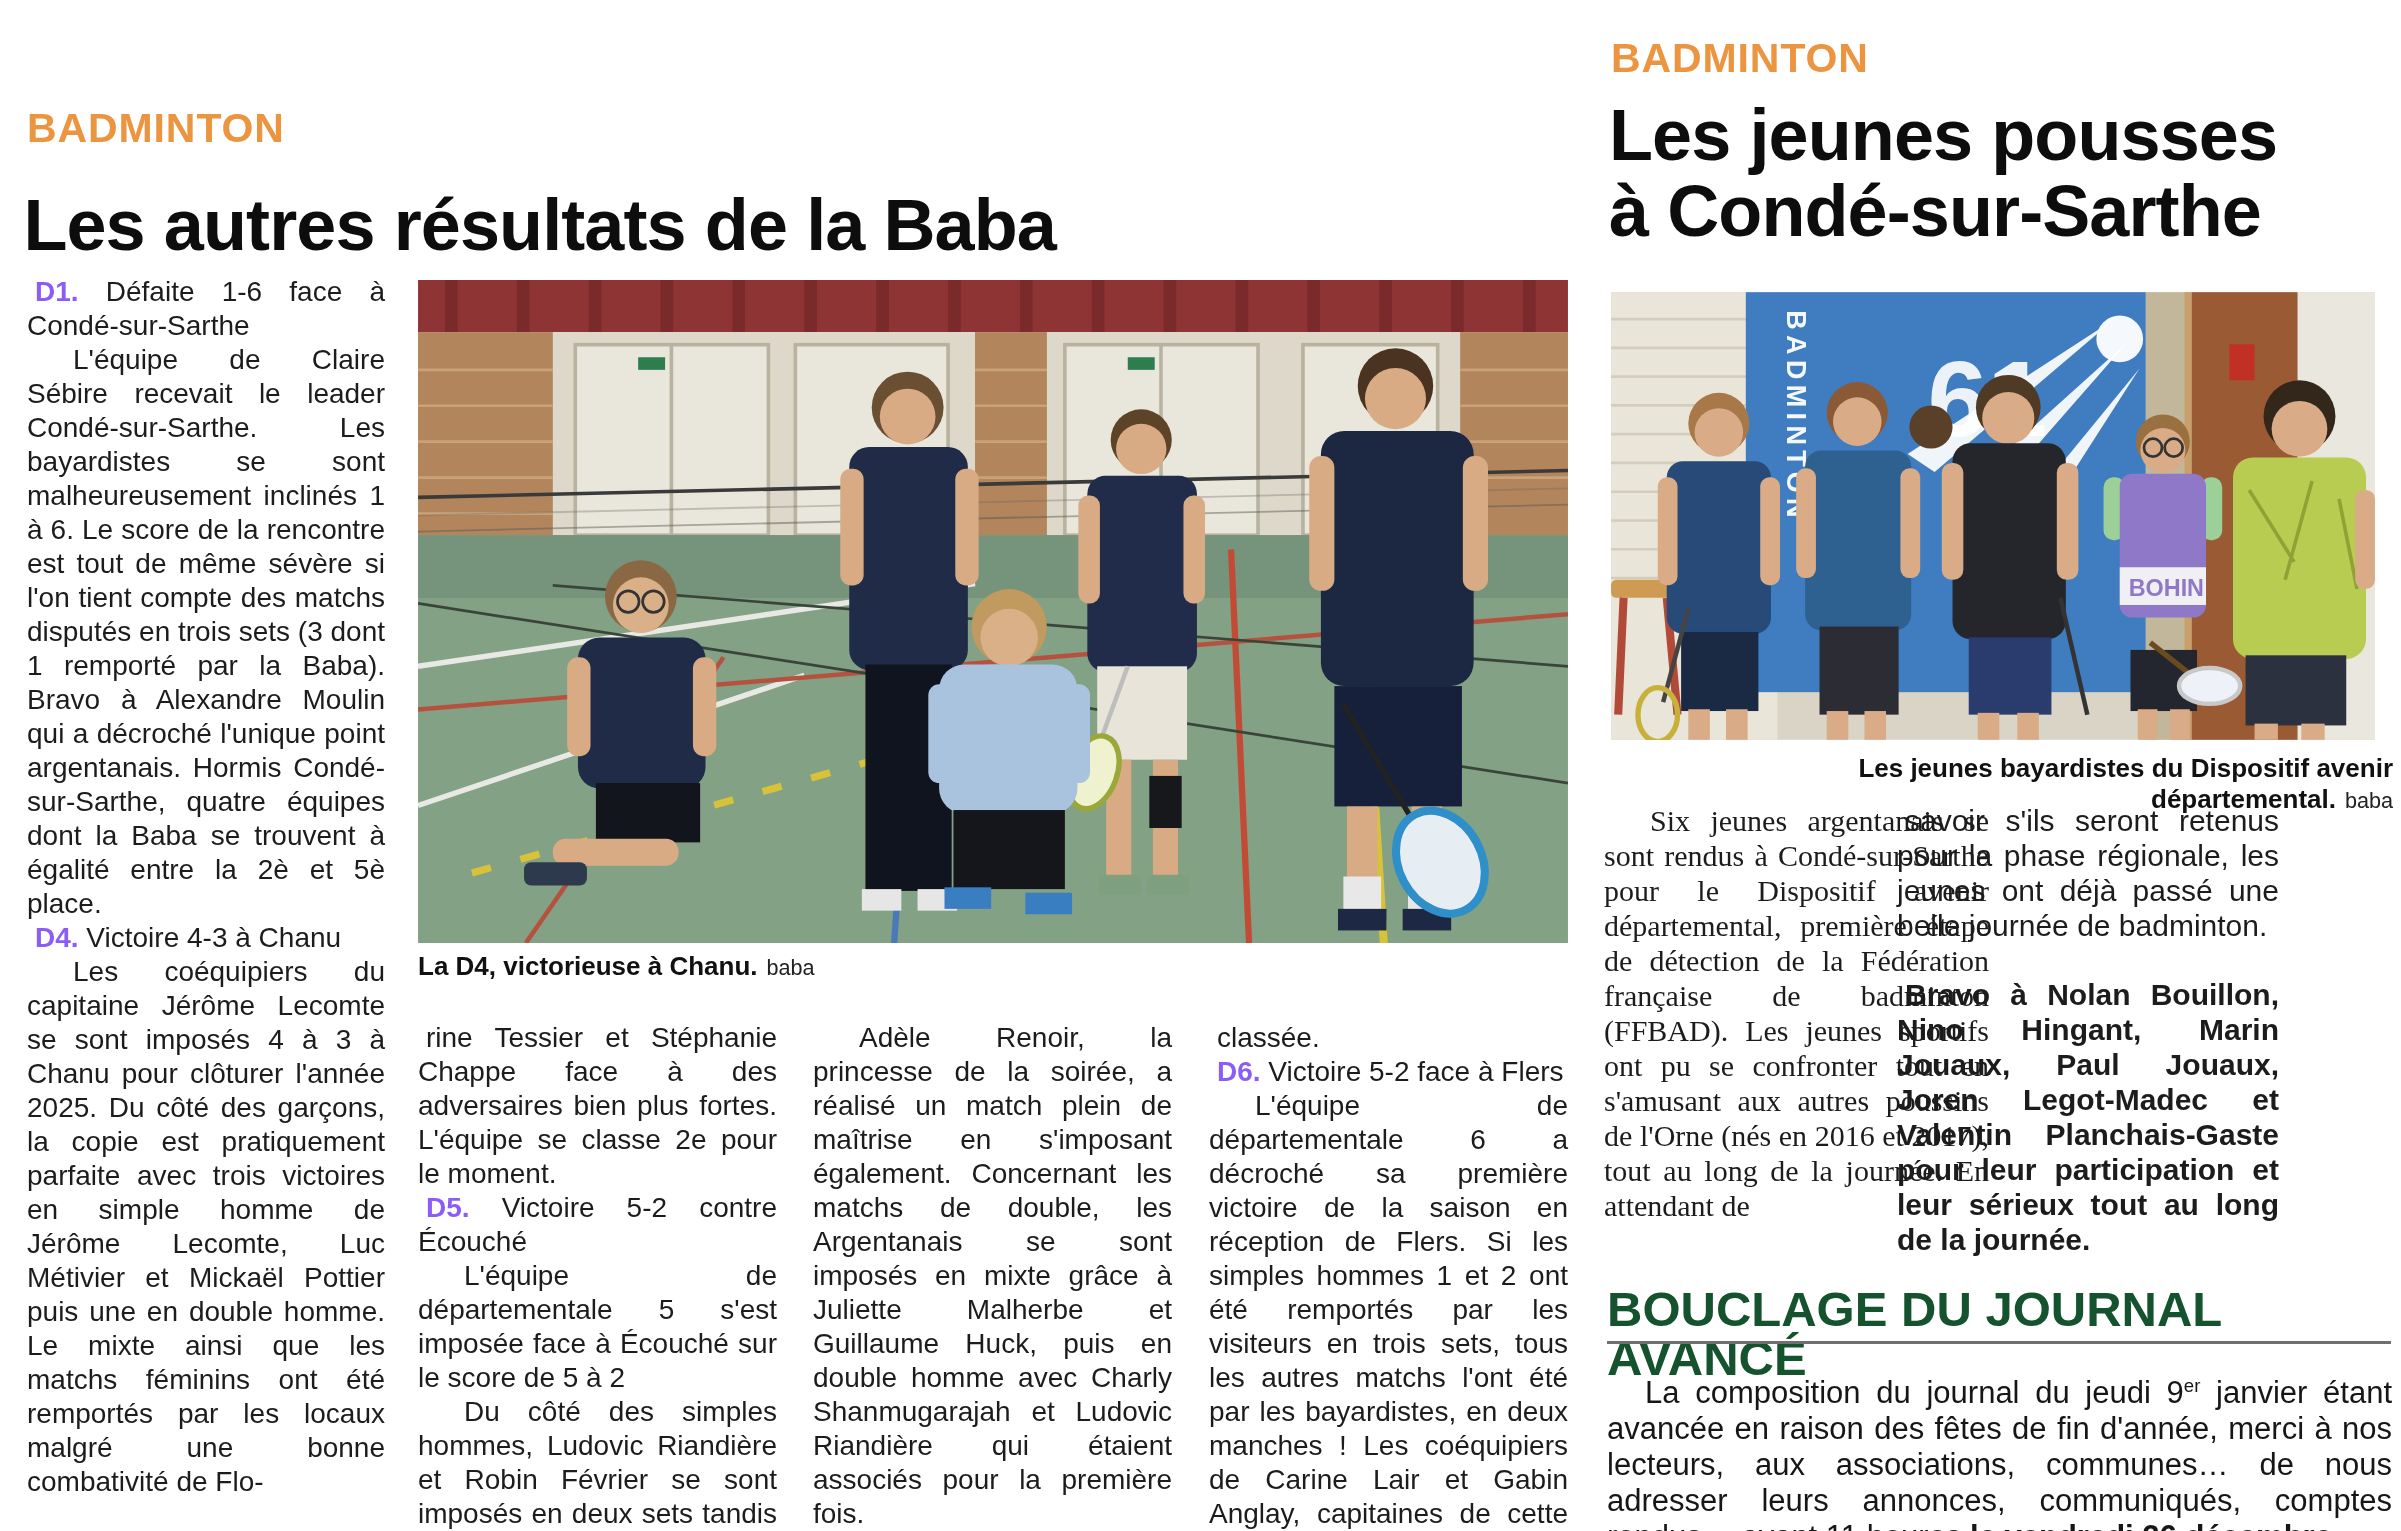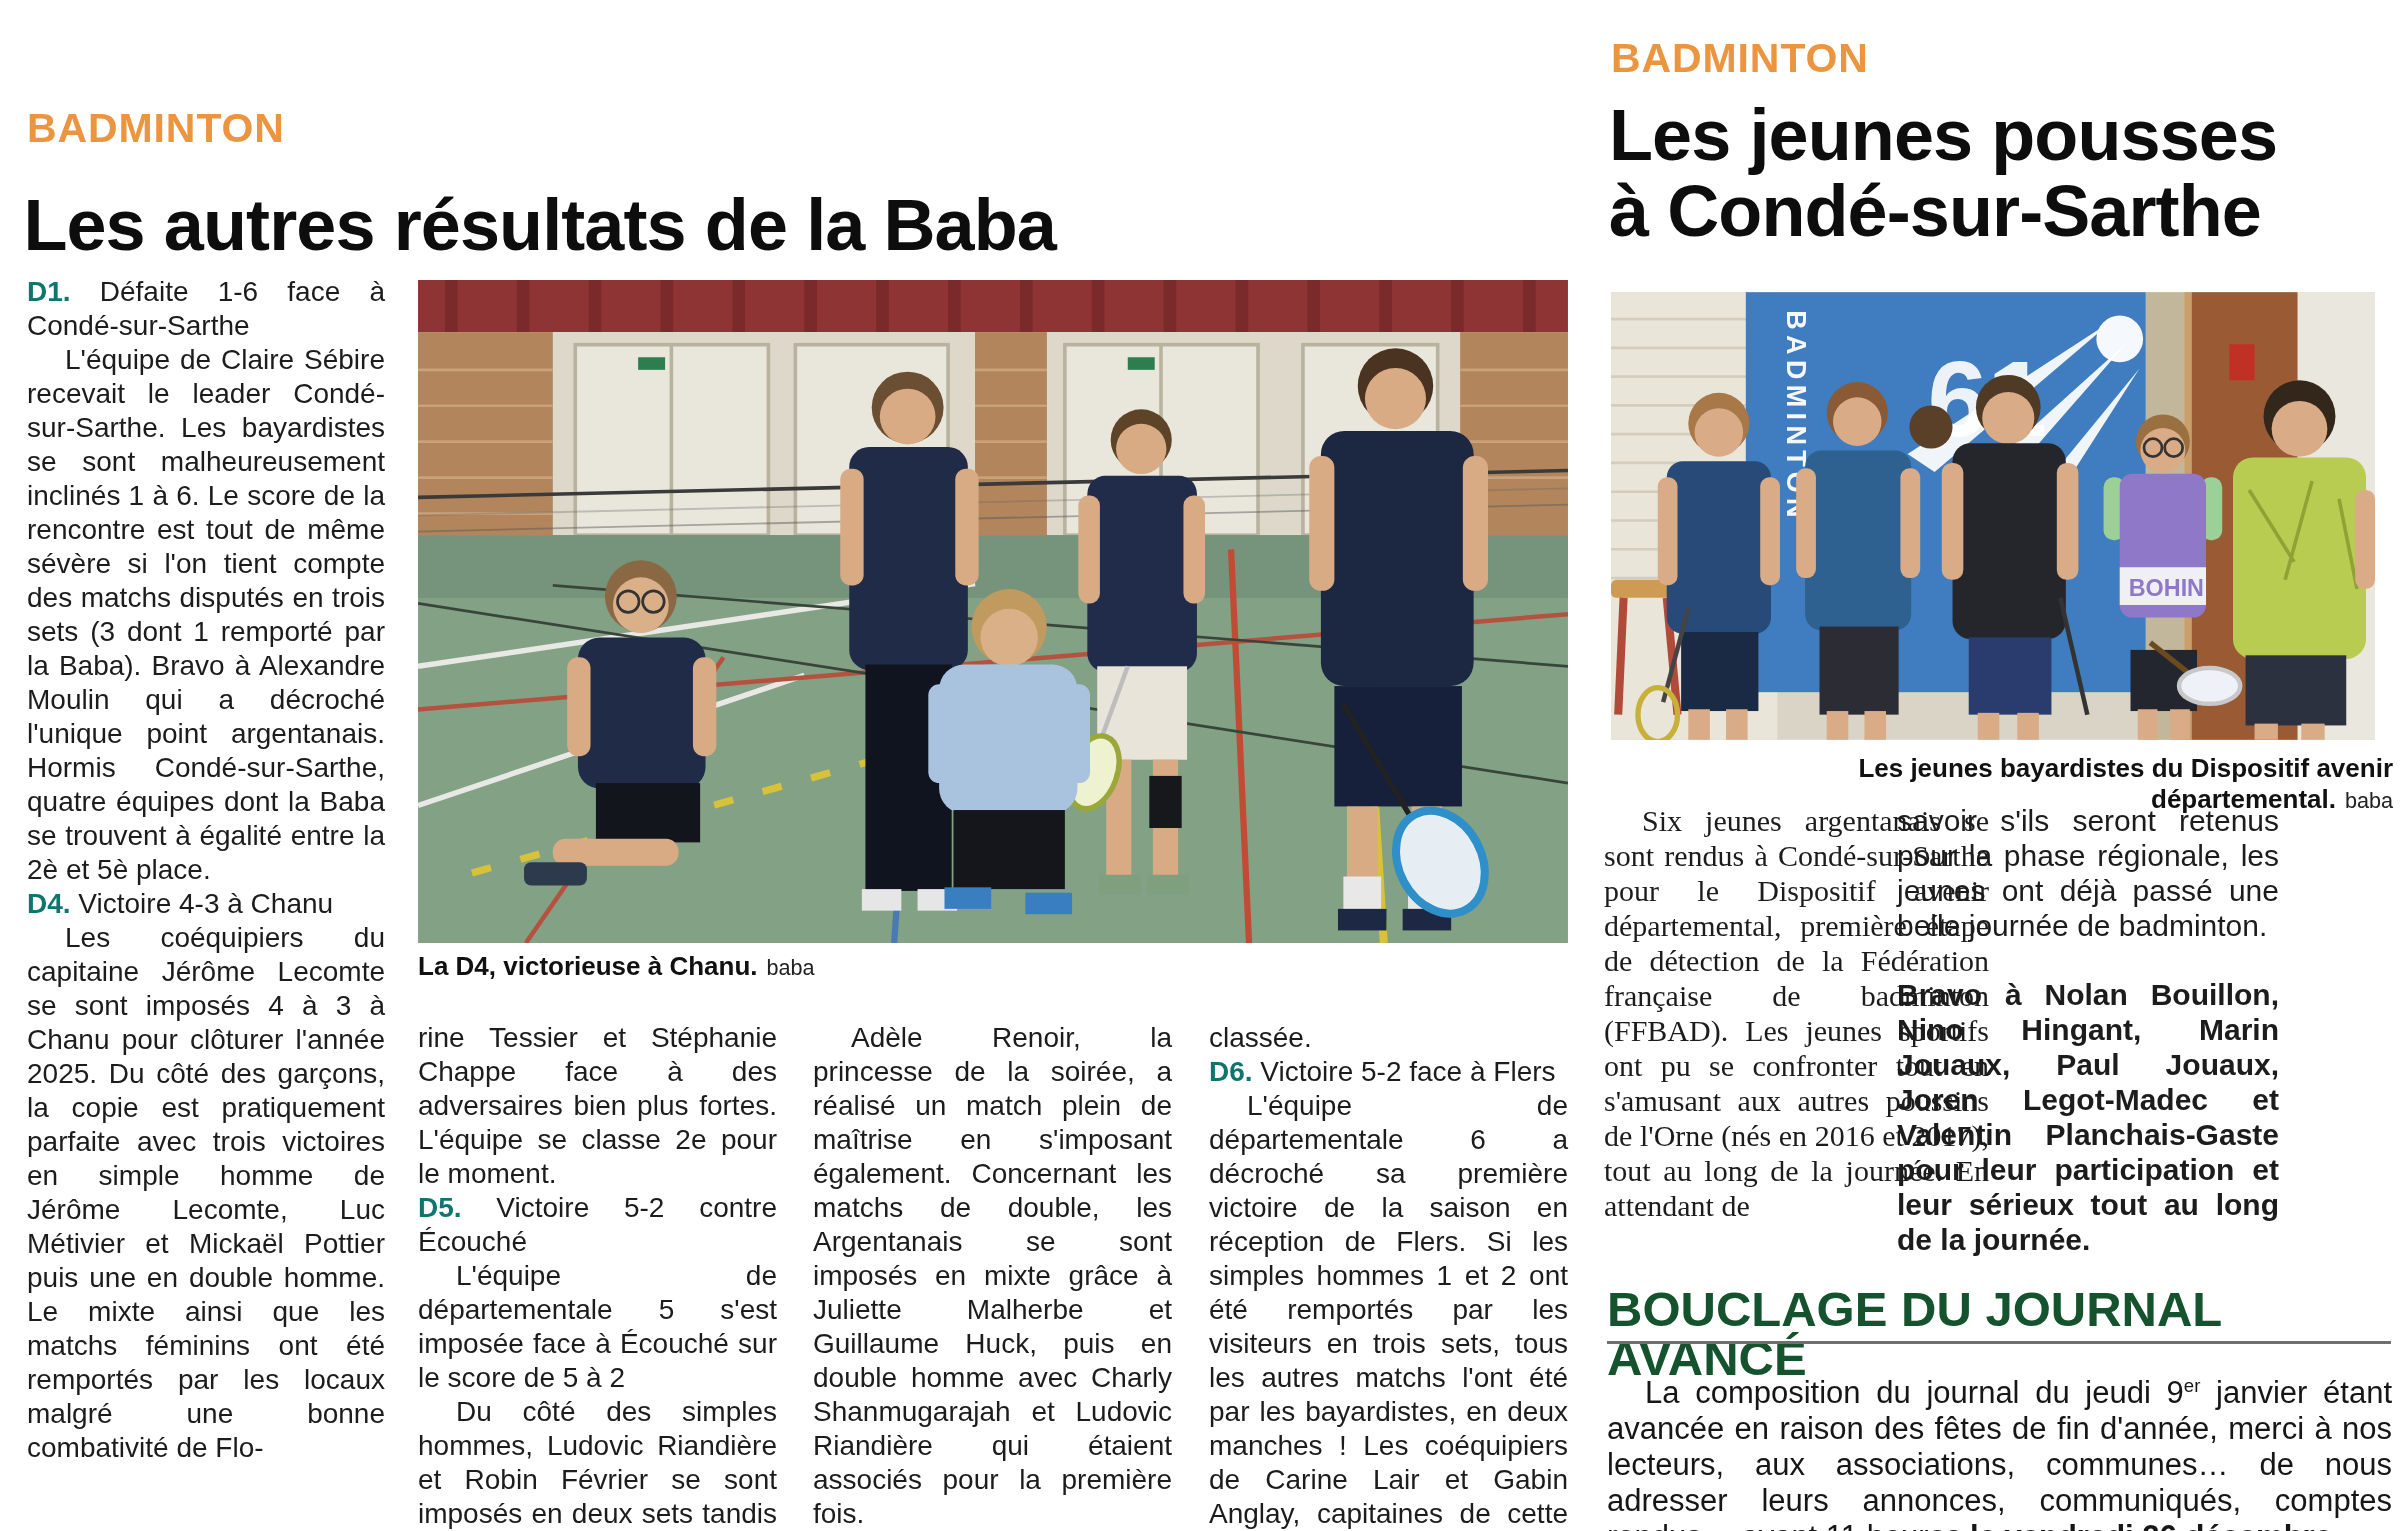--- a/index.html
+++ b/index.html
@@ -5,21 +5,21 @@
   html,body{margin:0;padding:0;background:#fff;}
   #page{position:relative;width:2401px;height:1531px;background:#ffffff;overflow:hidden;
         font-family:"Liberation Sans", sans-serif;color:#1c1c1c;}
   .kicker{position:absolute;font-weight:bold;font-size:41px;letter-spacing:0.9px;color:#EC9540;line-height:1;}
   .headline{position:absolute;font-weight:bold;color:#0d0d0d;font-size:72px;line-height:1.06;letter-spacing:-0.9px;}
   .bodycol{position:absolute;text-align:justify;font-size:28px;line-height:34px;}
   .bodycol.right{font-size:30px;line-height:35px;}
   .para{margin:0;}
   .para.indent{text-indent:38px;}
   .para.space-above{margin-top:34px;font-weight:bold;}
-  .marker{font-weight:bold;color:#0f766e;}
+  .marker{font-weight:bold;color:#8b5cf6;margin-left:8px;}
   .photo{position:absolute;overflow:hidden;}
   .photo svg{display:block;}
   .caption{position:absolute;font-size:26px;font-weight:bold;color:#111;}
   .caption .credit{font-size:21.6px;font-weight:normal;color:#222;margin-left:9px;}
   .section-title{position:absolute;font-weight:bold;font-size:49px;letter-spacing:0;color:#14532d;line-height:1;}
   .rule{position:absolute;background:#6f6f6f;height:2.7px;}
   .bouclage-body{position:absolute;text-align:justify;font-size:31px;line-height:36px;color:#161616;}
   sup{font-size:0.6em;}
   .svgtext{font-family:"Liberation Sans", sans-serif;}
 </style>

